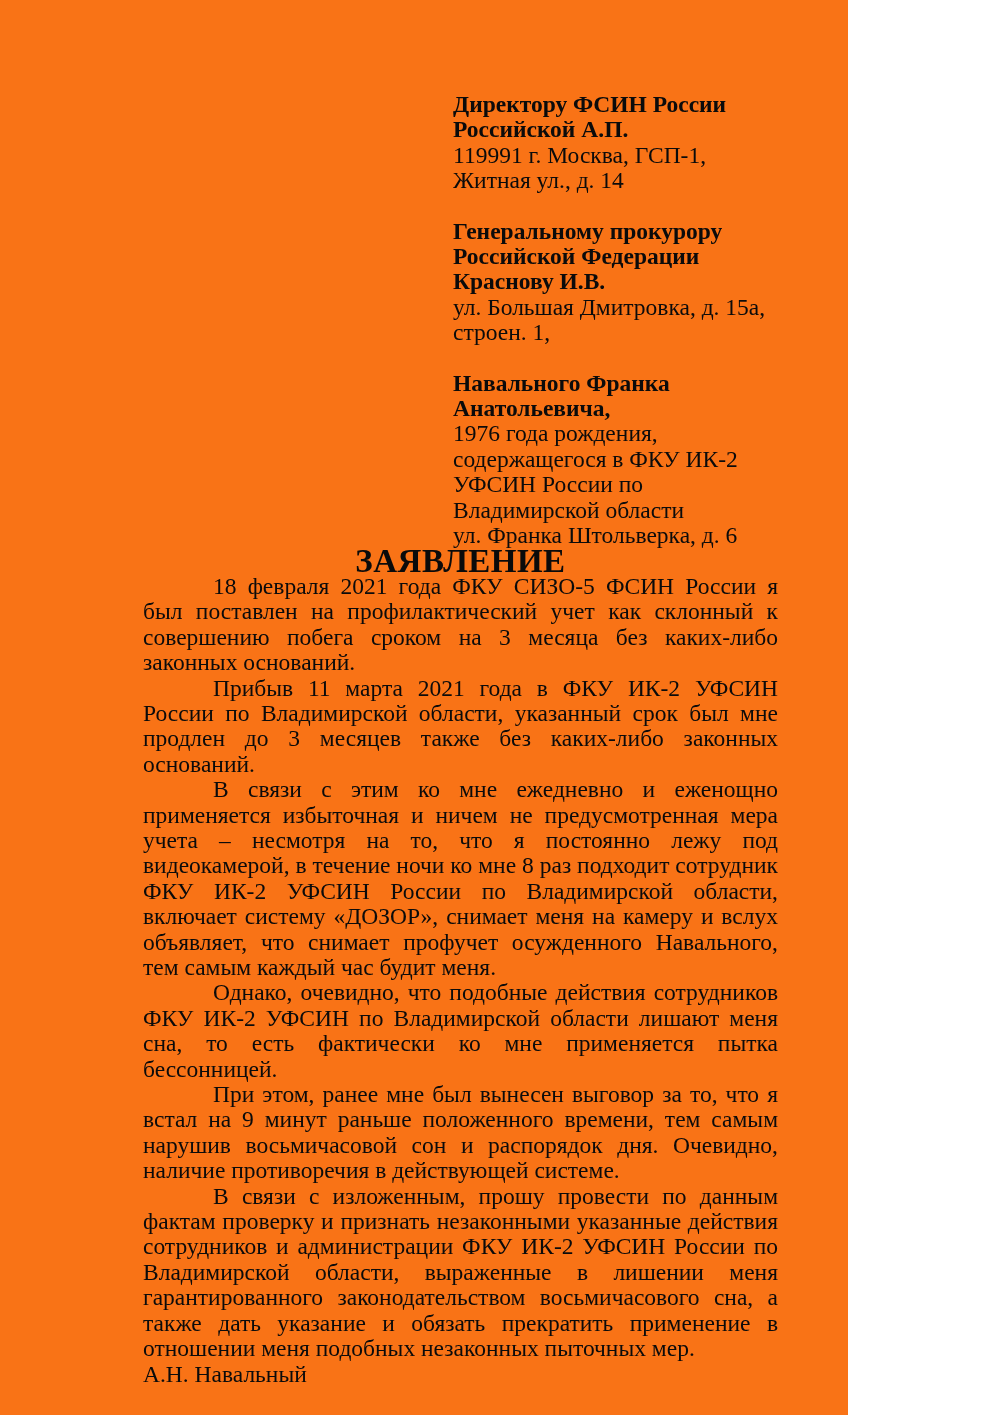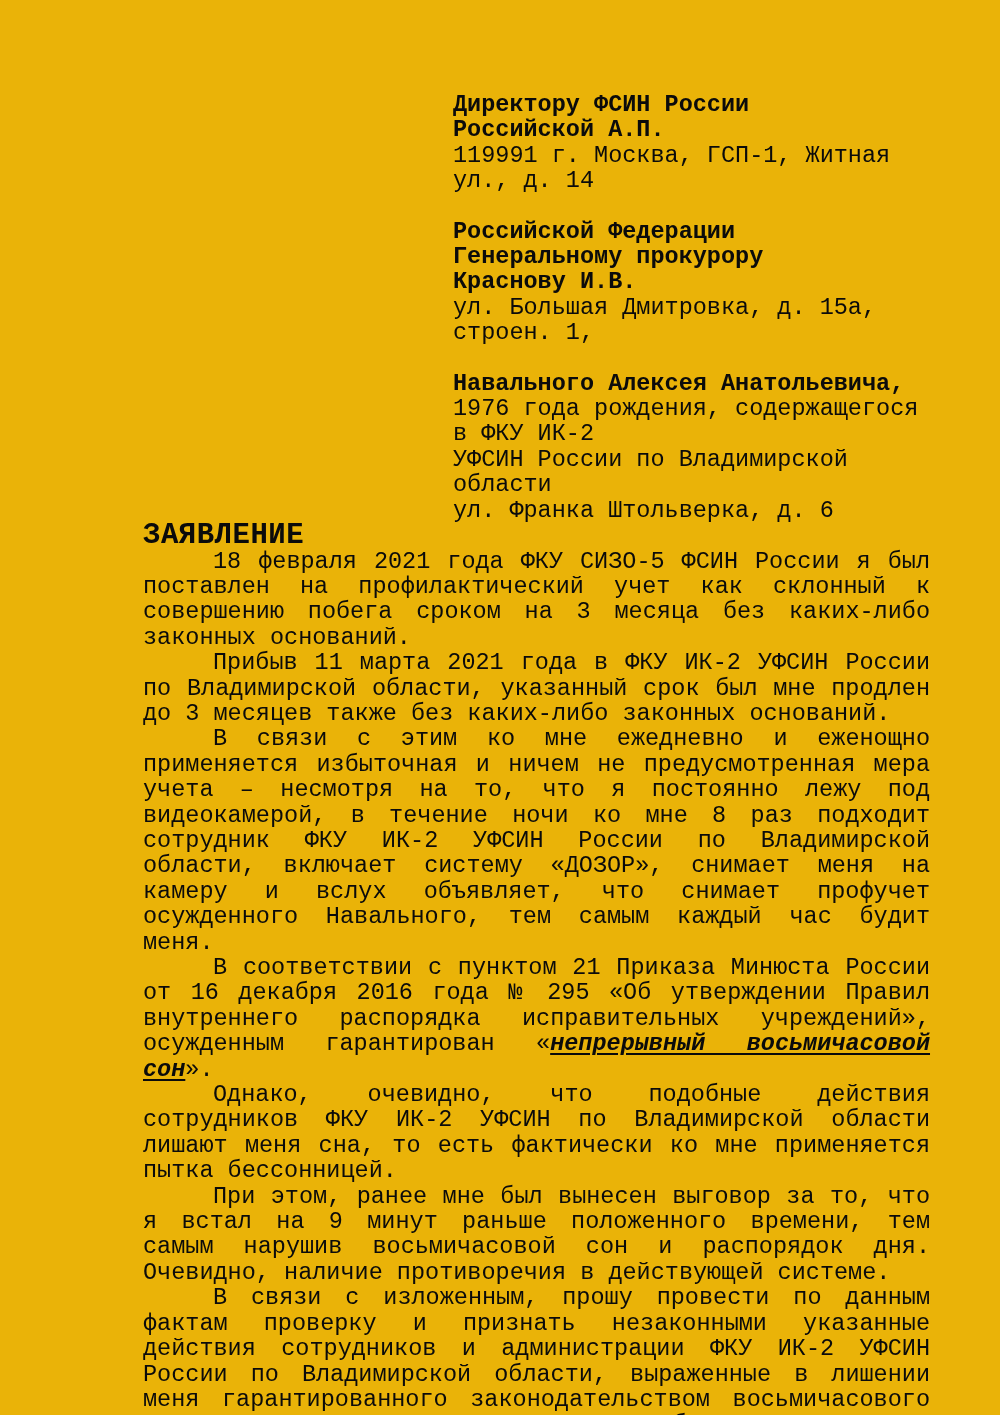--- a/index.html
+++ b/index.html
@@ -2,42 +2,42 @@
 <html lang="ru"><head>
 <meta charset="utf-8">
 <style>
   html, body {
     margin: 0;
     padding: 0;
     background: #ffffff;
   }
   .page {
     position: relative;
-    width: 1000px;
+    width: 848px;
     height: 1415px;
     box-sizing: border-box;
-    background: #eab308;
+    background: #f97316;
     padding: 92px 70px 0 143px;
-    font-family: Liberation Mono, monospace;
+    font-family: Liberation Serif, serif;
     font-size: 23.5px;
     line-height: 25.4px;
     color: #0b0b0b;
     overflow: hidden;
   }
   .page p { margin: 0; }
   .address-block {
     margin-left: 310px;
     text-align: left;
   }
   .block-gap { margin-bottom: 25px; }
   .b { font-weight: bold; }
   .doc-title {
-    font-size: 29px;
+    font-size: 33px;
     font-weight: bold;
-    text-align: left;
+    text-align: center;
     margin: 24px 0 21px 0;
     letter-spacing: 0.5px;
   }
   .letter-body p {
     text-align: justify;
     text-indent: 70px;
   }
   .emphasis {
     font-weight: bold;
     font-style: italic;
@@ -55,40 +55,39 @@
 
 <div class="page">
 
   <div class="address-block block-gap">
     <p class="b">Директору ФСИН России</p>
     <p class="b">Российской А.П.</p>
     <p>119991 г. Москва, ГСП-1, Житная ул., д. 14</p>
   </div>
 
   <div class="address-block block-gap">
+    <p class="b">Генеральному прокурору</p>
     <p class="b">Российской Федерации</p>
-    <p class="b">Генеральному прокурору</p>
     <p class="b">Краснову И.В.</p>
     <p>ул. Большая Дмитровка, д. 15а, строен. 1,</p>
   </div>
 
   <div class="address-block">
-    <p class="b">Навального Алексея Анатольевича,</p>
+    <p class="b">Навального Франка Анатольевича,</p>
     <p>1976 года рождения, содержащегося в ФКУ ИК-2</p>
     <p>УФСИН России по Владимирской области</p>
     <p>ул. Франка Штольверка, д. 6</p>
   </div>
 
   <p class="doc-title">ЗАЯВЛЕНИЕ</p>
 
   <div class="letter-body">
     <p>18 февраля 2021 года ФКУ СИЗО-5 ФСИН России я был поставлен на профилактический учет как склонный к совершению побега сроком на 3 месяца без каких-либо законных оснований.</p>
     <p>Прибыв 11 марта 2021 года в ФКУ ИК-2 УФСИН России по Владимирской области, указанный срок был мне продлен до 3 месяцев также без каких-либо законных оснований.</p>
     <p>В связи с этим ко мне ежедневно и еженощно применяется избыточная и ничем не предусмотренная мера учета – несмотря на то, что я постоянно лежу под видеокамерой, в течение ночи ко мне 8 раз подходит сотрудник ФКУ ИК-2 УФСИН России по Владимирской области, включает систему «ДОЗОР», снимает меня на камеру и вслух объявляет, что снимает профучет осужденного Навального, тем самым каждый час будит меня.</p>
-    <p><span>В соответствии с пунктом 21 Приказа Минюста России от 16 декабря 2016 года № 295 «Об утверждении Правил внутреннего распорядка исправительных учреждений», осужденным гарантирован «</span><span class="emphasis">непрерывный восьмичасовой сон</span><span>».</span></p>
     <p>Однако, очевидно, что подобные действия сотрудников ФКУ ИК-2 УФСИН по Владимирской области лишают меня сна, то есть фактически ко мне применяется пытка бессонницей.</p>
     <p>При этом, ранее мне был вынесен выговор за то, что я встал на 9 минут раньше положенного времени, тем самым нарушив восьмичасовой сон и распорядок дня. Очевидно, наличие противоречия в действующей системе.</p>
     <p>В связи с изложенным, прошу провести по данным фактам проверку и признать незаконными указанные действия сотрудников и администрации ФКУ ИК-2 УФСИН России по Владимирской области, выраженные в лишении меня гарантированного законодательством восьмичасового сна, а также дать указание и обязать прекратить применение в отношении меня подобных незаконных пыточных мер.</p>
   </div>
 
   <p class="signature">А.Н. Навальный</p>
 
 </div>
 
 </body></html>

